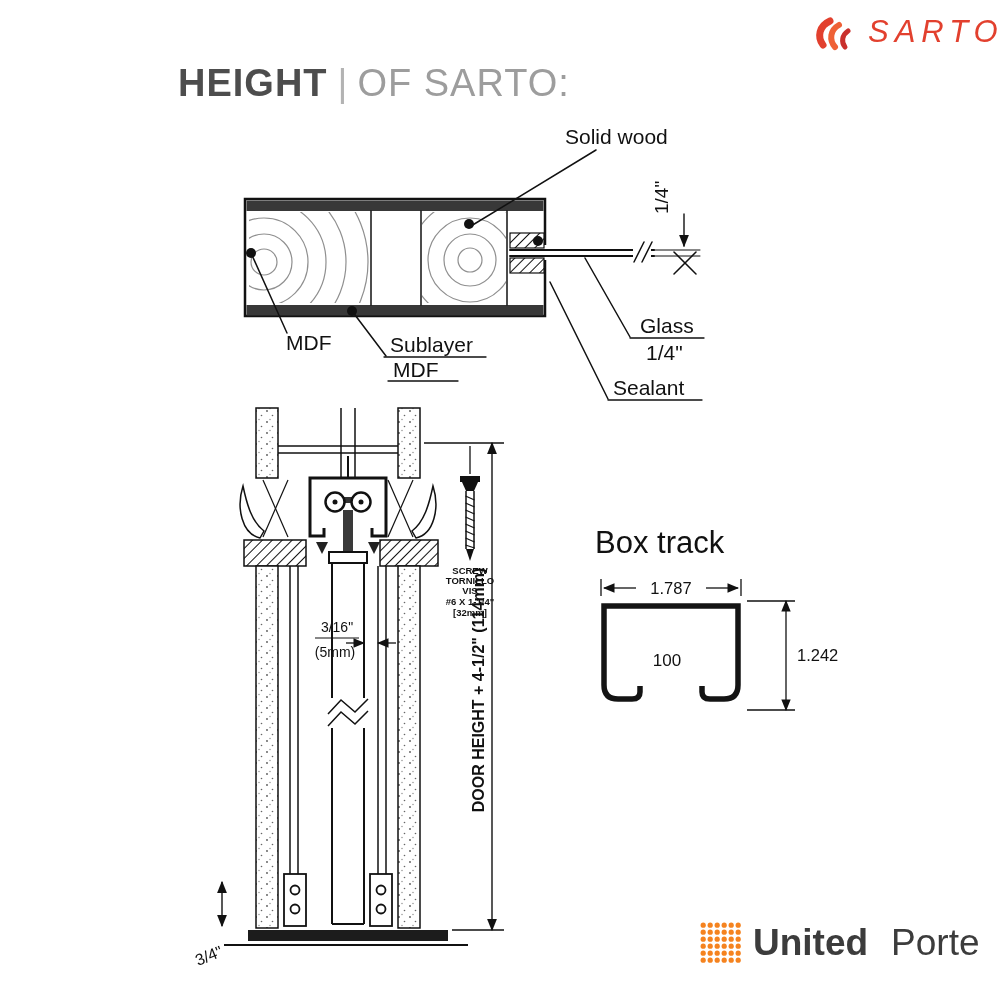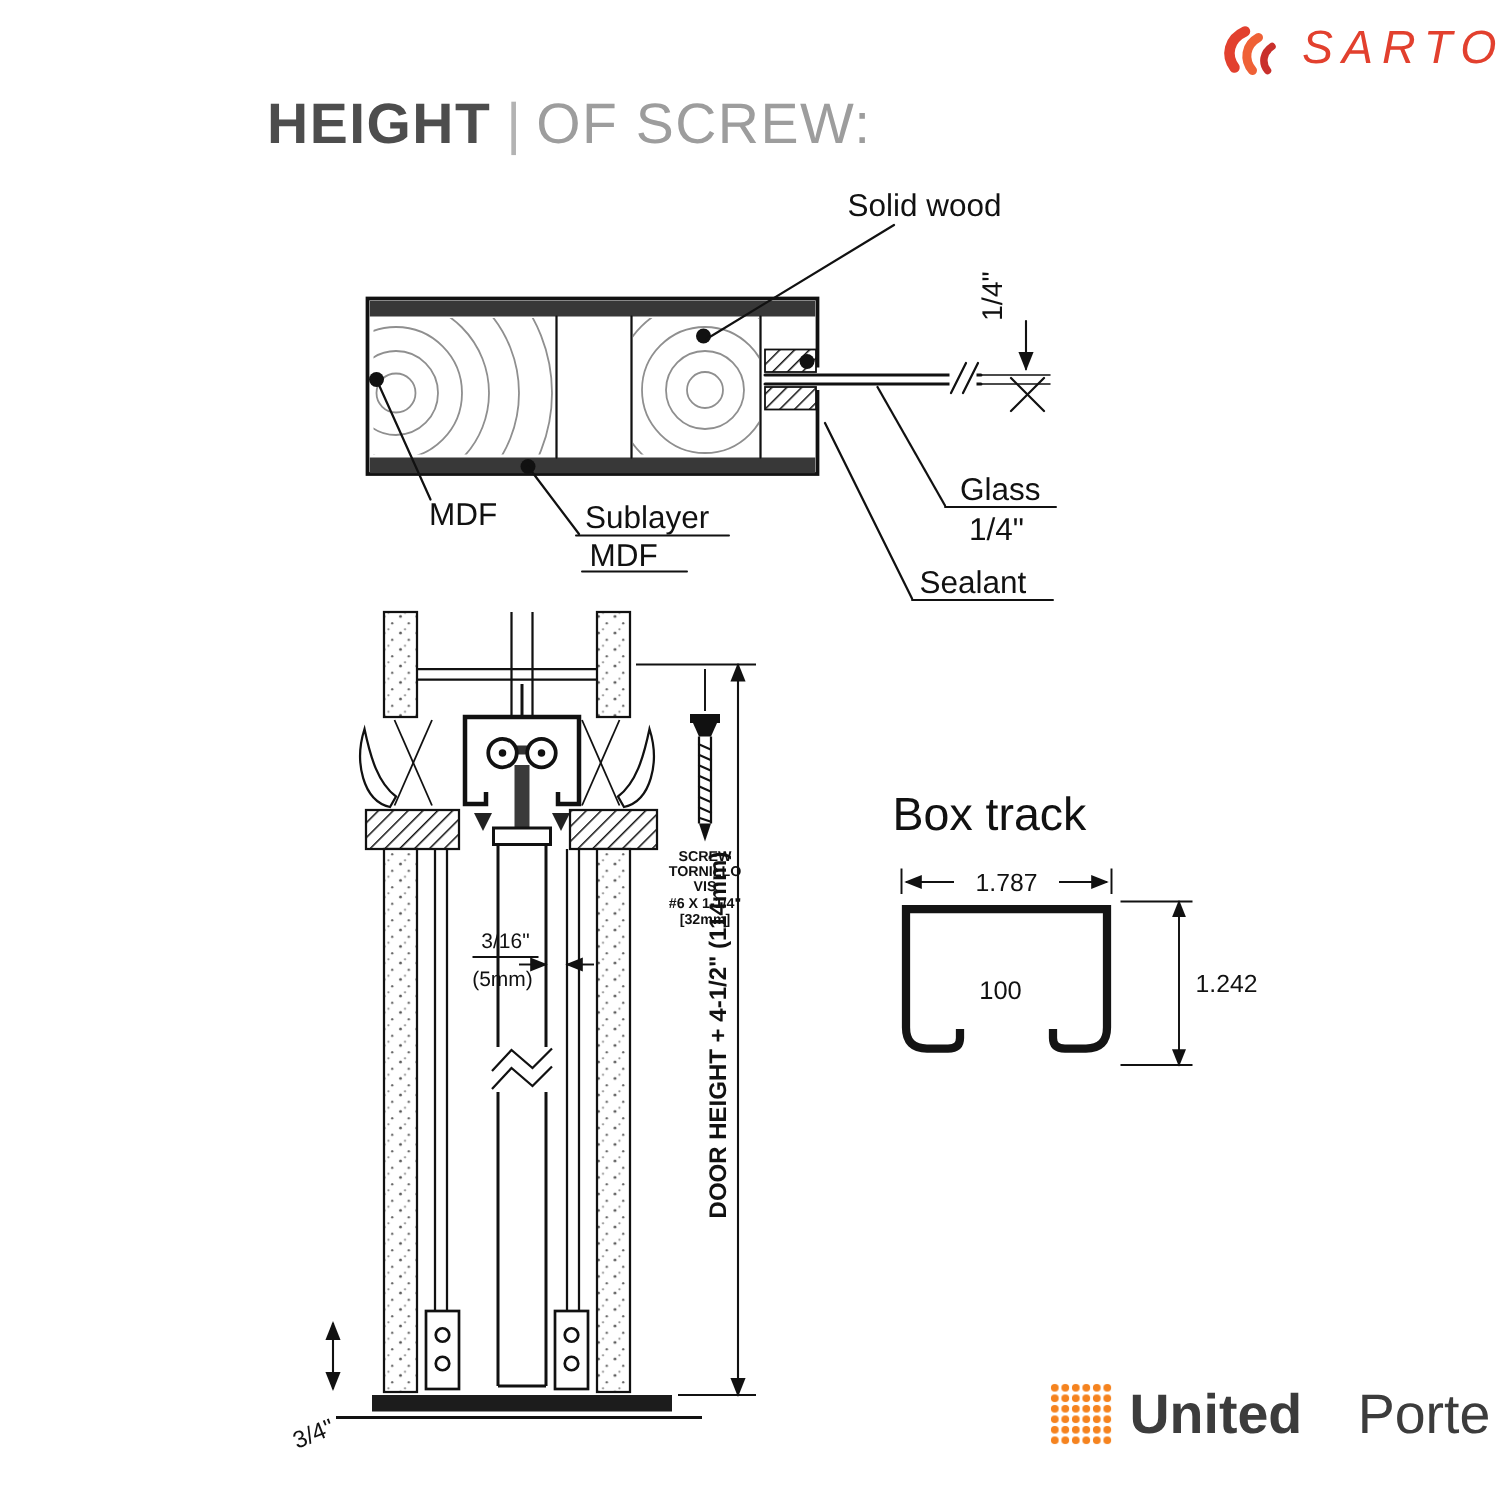--- a/index.html
+++ b/index.html
@@ -9,32 +9,32 @@
   .header { position:absolute; left:178px; top:62px; font-size:38px; white-space:nowrap; }
   .header .t-main { font-weight:700; color:#4d4d4d; letter-spacing:1px; }
   .header .t-sep  { font-weight:300; color:#b3b3b3; margin:0 10px; }
   .header .t-sub  { font-weight:400; color:#9d9d9d; letter-spacing:1px; }
 
   .sarto { position:absolute; left:808px; top:8px; display:flex; align-items:center; gap:12px;font-style:italic; }
   .sarto .sarto-text { font-size:31px; font-weight:500; color:#e2402e; letter-spacing:6px; }
 
   .uporte { position:absolute; left:700px; top:922px; display:flex; align-items:center; gap:11px; }
   .uporte .up-bold  { font-size:37px; font-weight:700; color:#3c3c3c; }
-  .uporte .up-light { font-size:37px; font-weight:400; color:#3c3c3c; margin-left:26px; }
+  .uporte .up-light { font-size:37px; font-weight:400; color:#3c3c3c; margin-left:12px; }
 
   svg.canvas { position:absolute; left:0; top:0; }
   svg text { font-family:"Liberation Sans",sans-serif; fill:#111; }
 </style>
 </head>
 <body>
 
 <div class="page">
 
   <div class="header">
-    <span class="t-main">HEIGHT</span><span class="t-sep">|</span><span class="t-sub">OF SCREW:</span>
+    <span class="t-main">HEIGHT</span><span class="t-sep">|</span><span class="t-sub">OF SARTO:</span>
   </div>
 
   <div class="sarto">
     <svg width="48" height="48" viewBox="0 0 48 48">
       <path d="M15,37 C9,29 11,18 22,13" stroke="#e2402e" stroke-width="7" fill="none" stroke-linecap="round"></path>
       <path d="M27,39 C21,32 22,22 31,17" stroke="#ef6136" stroke-width="6" fill="none" stroke-linecap="round"></path>
       <path d="M37,39 C33,34 34,27 40,23" stroke="#c9302c" stroke-width="5" fill="none" stroke-linecap="round"></path>
     </svg>
     <span class="sarto-text">SARTO</span>
   </div>

